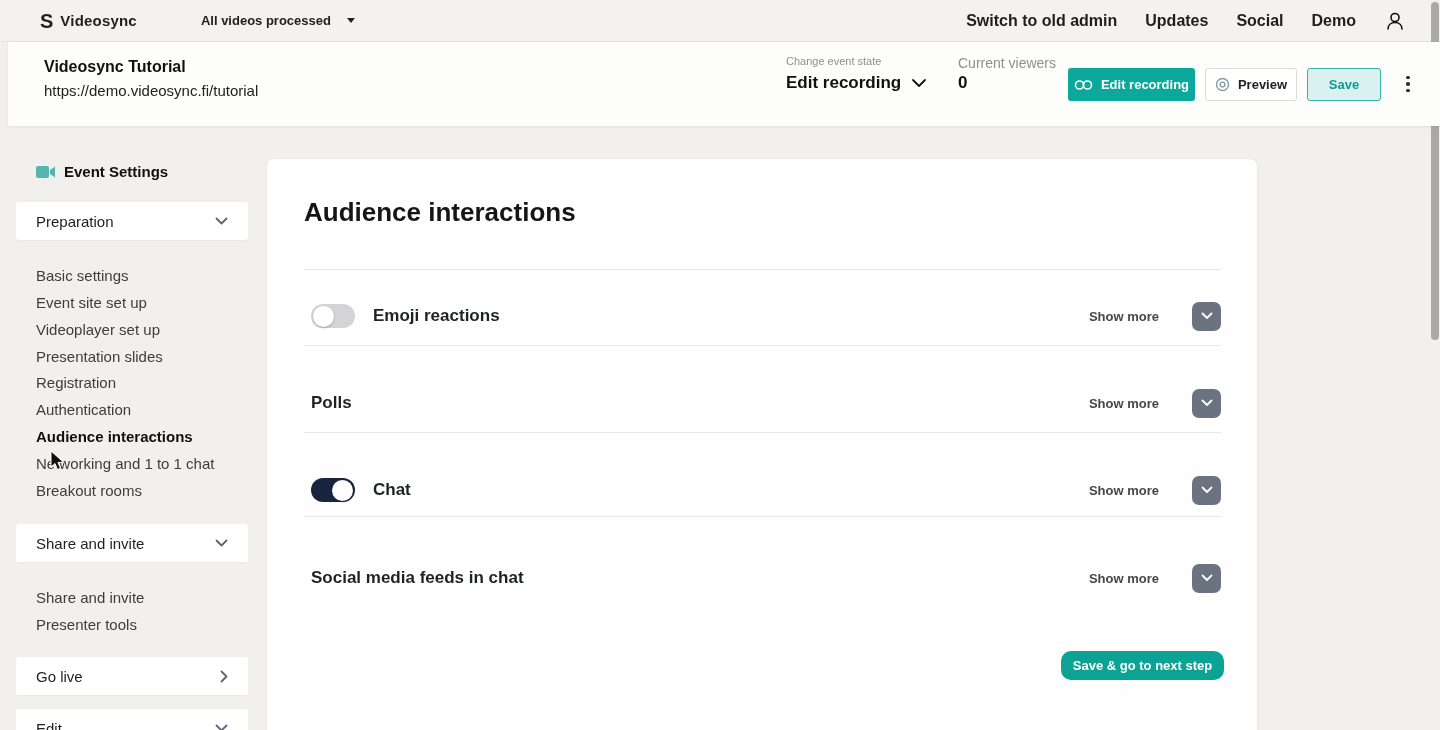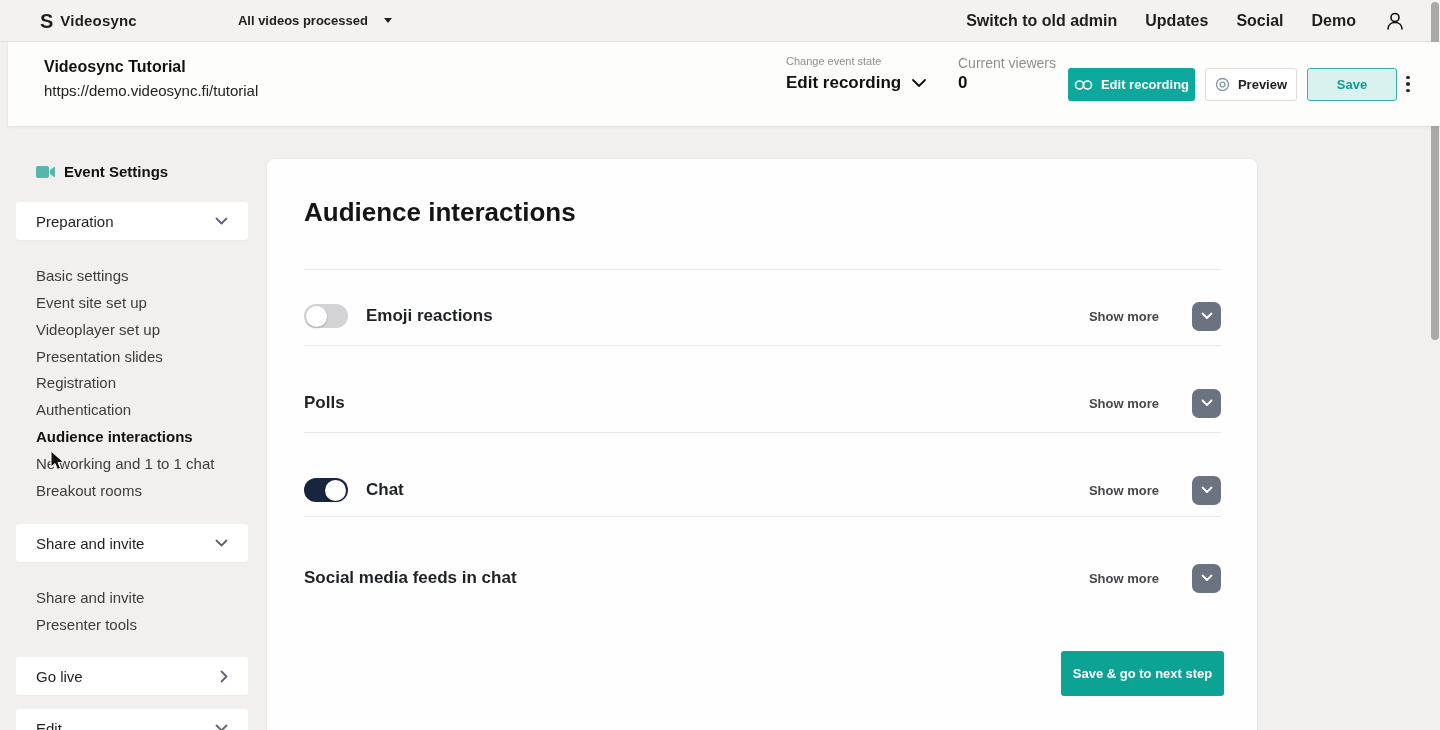--- a/index.html
+++ b/index.html
@@ -5,40 +5,40 @@
   * { margin:0; padding:0; box-sizing:border-box; }
   html,body { width:1440px; height:730px; overflow:hidden; }
   body { font-family:"Liberation Sans", sans-serif; background:#f1f0ee; position:relative; color:#1f1f1f; }
 
   
   .topbar { position:absolute; left:0; top:0; width:1440px; height:42px; background:#f3f2f1;
             border-bottom:1px solid #e4e3e1; display:flex; align-items:center; }
   .logo { display:flex; align-items:center; gap:7px; margin-left:40px; cursor:pointer; }
   .logo-mark { font-weight:700; font-size:20px; line-height:1; transform:scaleY(1.05); }
   .logo-text { font-weight:700; font-size:15px; letter-spacing:.2px; }
-  .processed { margin-left:101px; font-size:13px; font-weight:600; color:#222; display:flex; align-items:center; gap:16px; cursor:pointer; }
+  .processed { margin-left:64px; font-size:13px; font-weight:600; color:#222; display:flex; align-items:center; gap:16px; cursor:pointer; }
   .caret-down { width:0; height:0; border-left:4px solid transparent; border-right:4px solid transparent; border-top:5px solid #222; }
   .topbar-right { margin-left:auto; margin-right:34px; display:flex; align-items:center; gap:28px; }
   .topbar-link { font-size:16px; font-weight:600; color:#1e1e1e; cursor:pointer; }
 
   
   .header { position:absolute; left:8px; top:42px; width:1440px; height:84px; background:#fdfdfc;
             box-shadow:0 1px 3px rgba(0,0,0,.07); z-index:2; }
   .event-title { position:absolute; left:36px; top:16px; font-size:16px; font-weight:700; color:#111; }
   .event-url { position:absolute; left:36px; top:40px; font-size:15px; color:#222; }
   .state-label { position:absolute; left:778px; top:13px; font-size:11px; color:#8f8f8f; }
   .state-value { position:absolute; left:778px; top:31px; font-size:17px; font-weight:700; color:#111;
                  display:flex; align-items:center; gap:10px; cursor:pointer; }
   .viewers-label { position:absolute; left:950px; top:13px; font-size:14px; color:#8f8f8f; }
   .viewers-count { position:absolute; left:950px; top:31px; font-size:17px; font-weight:700; color:#111; }
   .btn { position:absolute; top:26px; height:33px; border-radius:3px; display:flex; align-items:center;
          justify-content:center; gap:8px; font-size:13px; font-weight:600; cursor:pointer; }
   .btn-teal { left:1060px; width:127px; background:#0ca89b; color:#fff; }
   .btn-preview { left:1197px; width:92px; background:#fff; border:1px solid #dcdbd9; color:#222; }
-  .btn-save { left:1299px; width:90px; background:#d9f2ef; border:1px solid #35b3a8; color:#0f9c90;text-align:center; }
+  .btn-save { left:1299px; width:74px; background:#d9f2ef; border:1px solid #35b3a8; color:#0f9c90;text-align:center; }
   .kebab { position:absolute; left:1390px; top:24px; width:20px; height:36px; display:flex; flex-direction:column;
            align-items:center; justify-content:center; gap:3px; cursor:pointer; }
   .kebab span { width:3.5px; height:3.5px; border-radius:50%; background:#2b2b2b; }
 
   
   .sb-header { position:absolute; left:36px; top:163px; display:flex; align-items:center; gap:8px; }
   .sb-header-label { font-size:15px; font-weight:700; color:#111; }
   .sb-card { position:absolute; left:16px; width:232px; height:38px; background:#fff; border-radius:3px;
              display:flex; align-items:center; justify-content:space-between; padding:0 20px; cursor:pointer;
              box-shadow:0 1px 1px rgba(0,0,0,.03); }
@@ -47,35 +47,35 @@
   .sb-item.active { font-weight:700; color:#111; }
   .chev { stroke:#5a6472; stroke-width:1.8; fill:none; stroke-linecap:round; stroke-linejoin:round; }
 
   
   .main-card { position:absolute; left:266px; top:158px; width:992px; height:700px; background:#fefefe;
                border:1px solid #eceae8; border-radius:8px; box-shadow:0 1px 2px rgba(0,0,0,.04); }
   .panel-title { position:absolute; left:37px; top:38px; font-size:26px; font-weight:700; color:#151515; }
   .divider { position:absolute; left:37px; right:36px; height:1px; background:#e9e8e5; }
   .row { position:absolute; left:37px; right:36px; height:40px; display:flex; align-items:center;
          justify-content:space-between; }
-  .row-left { display:flex; align-items:center; gap:18px; }
+  .row-left { display:flex; align-items:center; gap:18px;margin-left:7px; }
   .row-label { font-size:17px; font-weight:700; color:#1e2126; }
   .row-right { display:flex; align-items:center; gap:33px; }
   .show-more { font-size:13px; font-weight:600; color:#46474b; cursor:pointer; }
   .drop-btn { width:29px; height:29px; border-radius:7px; background:#6c7380; border:none; display:flex;
               align-items:center; justify-content:center; cursor:pointer; }
   .toggle { width:44px; height:24px; border-radius:12px; position:relative; cursor:pointer; flex:0 0 auto; }
   .toggle.off { background:#d4d4d6; }
   .toggle.on { background:#18253f; }
   .toggle .knob { position:absolute; top:1.5px; width:21px; height:21px; border-radius:50%; background:#fff;
                   box-shadow:0 1px 2px rgba(0,0,0,.25); }
   .toggle.off .knob { left:2px; }
   .toggle.on .knob { right:2px; }
-  .btn-next { position:absolute; left:794px; top:492px; width:163px; height:45px; background:#0ca394; color:#fff;
-              border:none; border-radius:3px; font-size:13px; font-weight:600; font-family:"Liberation Sans",sans-serif; cursor:pointer; }
+  .btn-next { position:absolute; left:794px; top:492px; width:163px; height:29px; background:#0ca394; color:#fff;
+              border:none; border-radius:10px; font-size:13px; font-weight:600; font-family:"Liberation Sans",sans-serif; cursor:pointer; }
 
   
   .scroll-thumb { position:absolute; right:1px; top:2px; width:8px; height:338px; background:#a9a9a9; border-radius:4px; cursor:pointer; }
   .cursor { position:absolute; left:50px; top:450px; z-index:9; pointer-events:none; }
 </style>
 </head>
 <body>
 
 <div class="topbar">
   <div class="logo">

